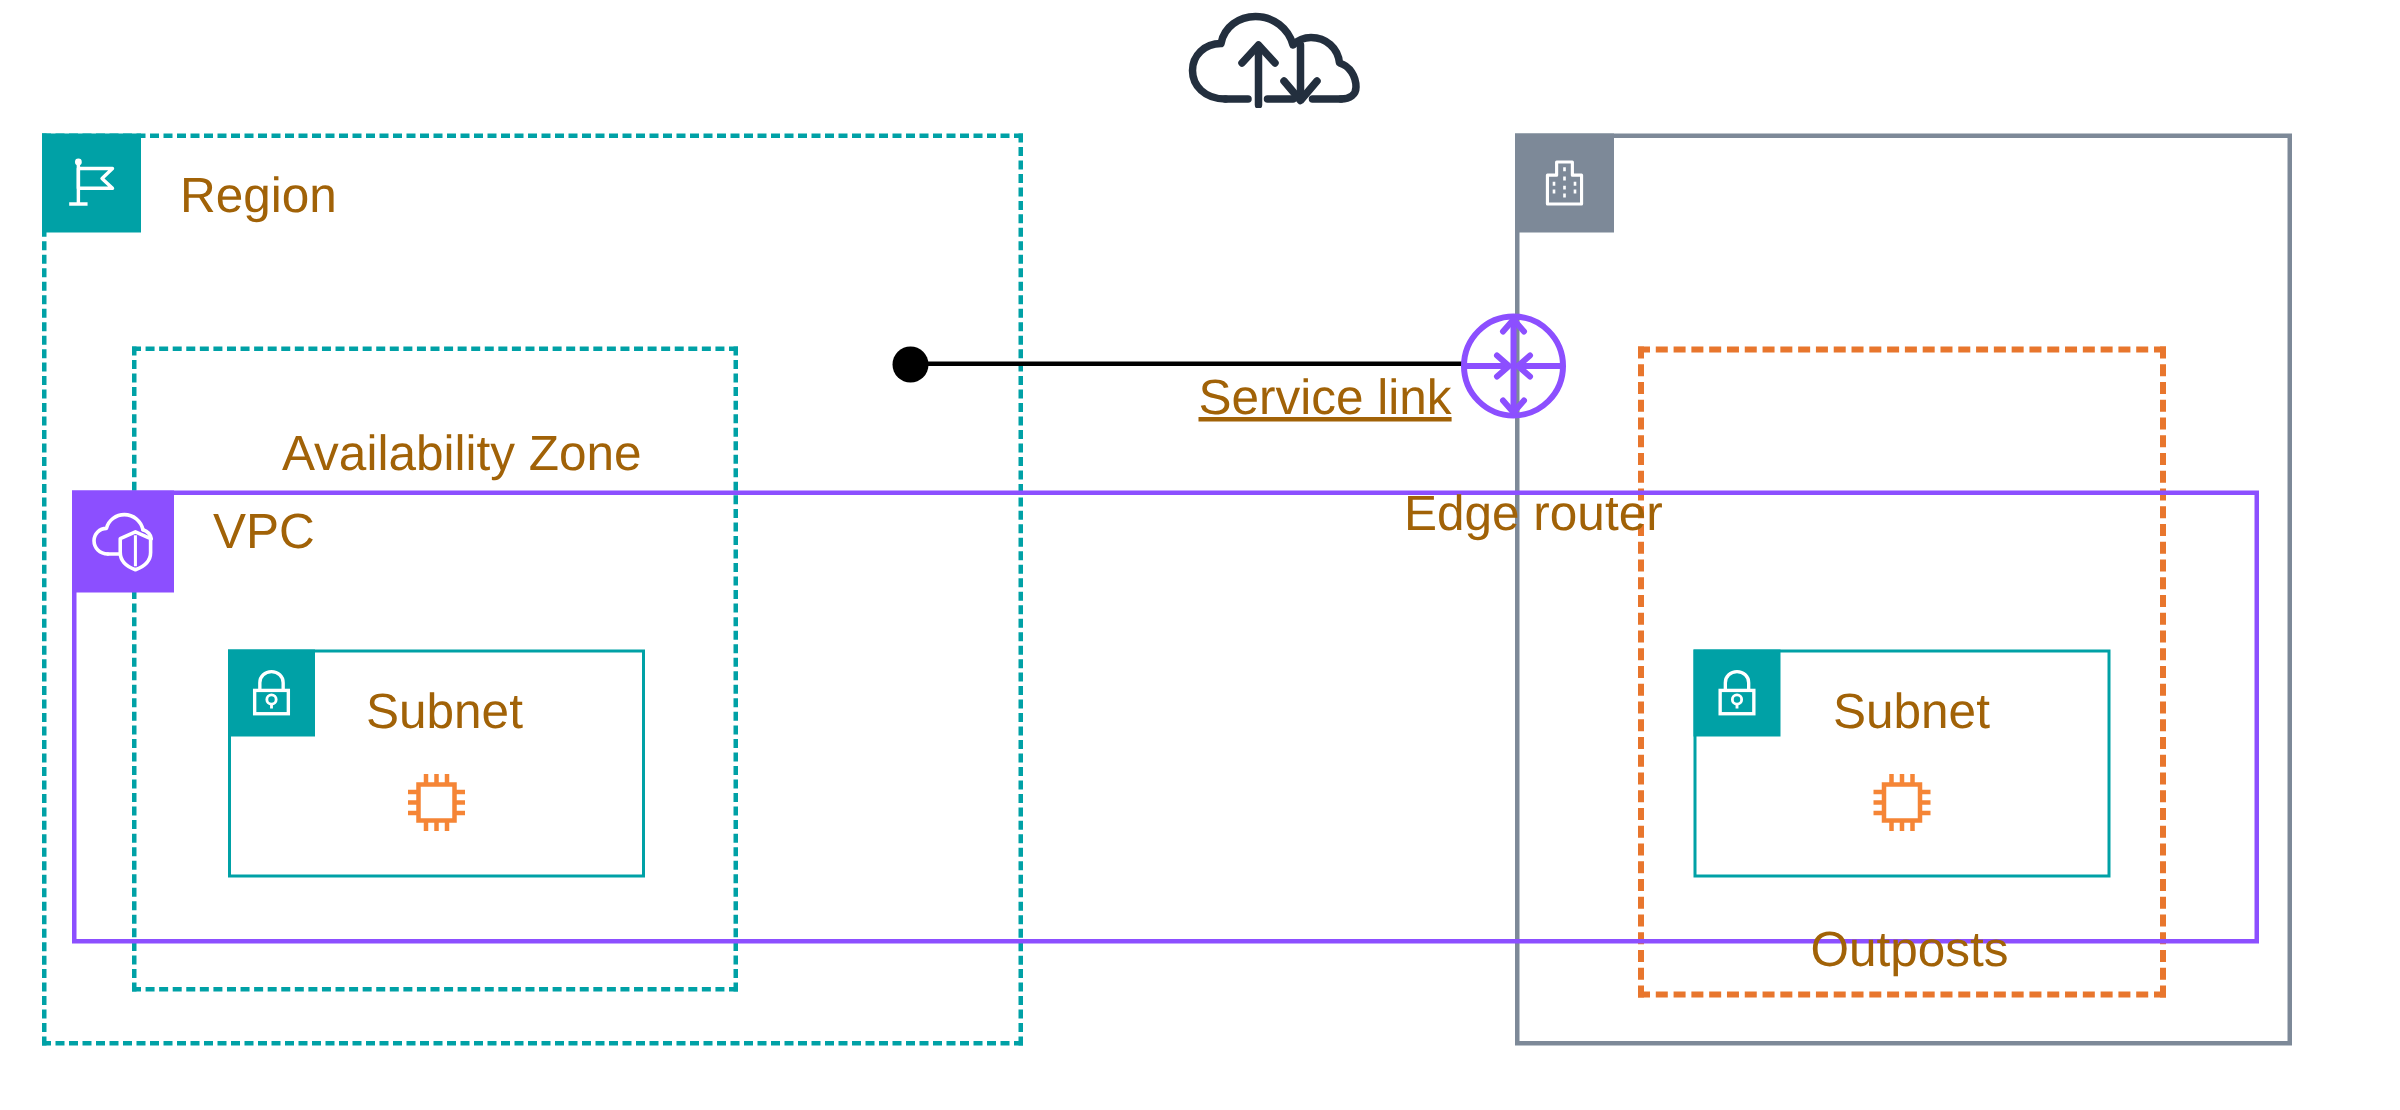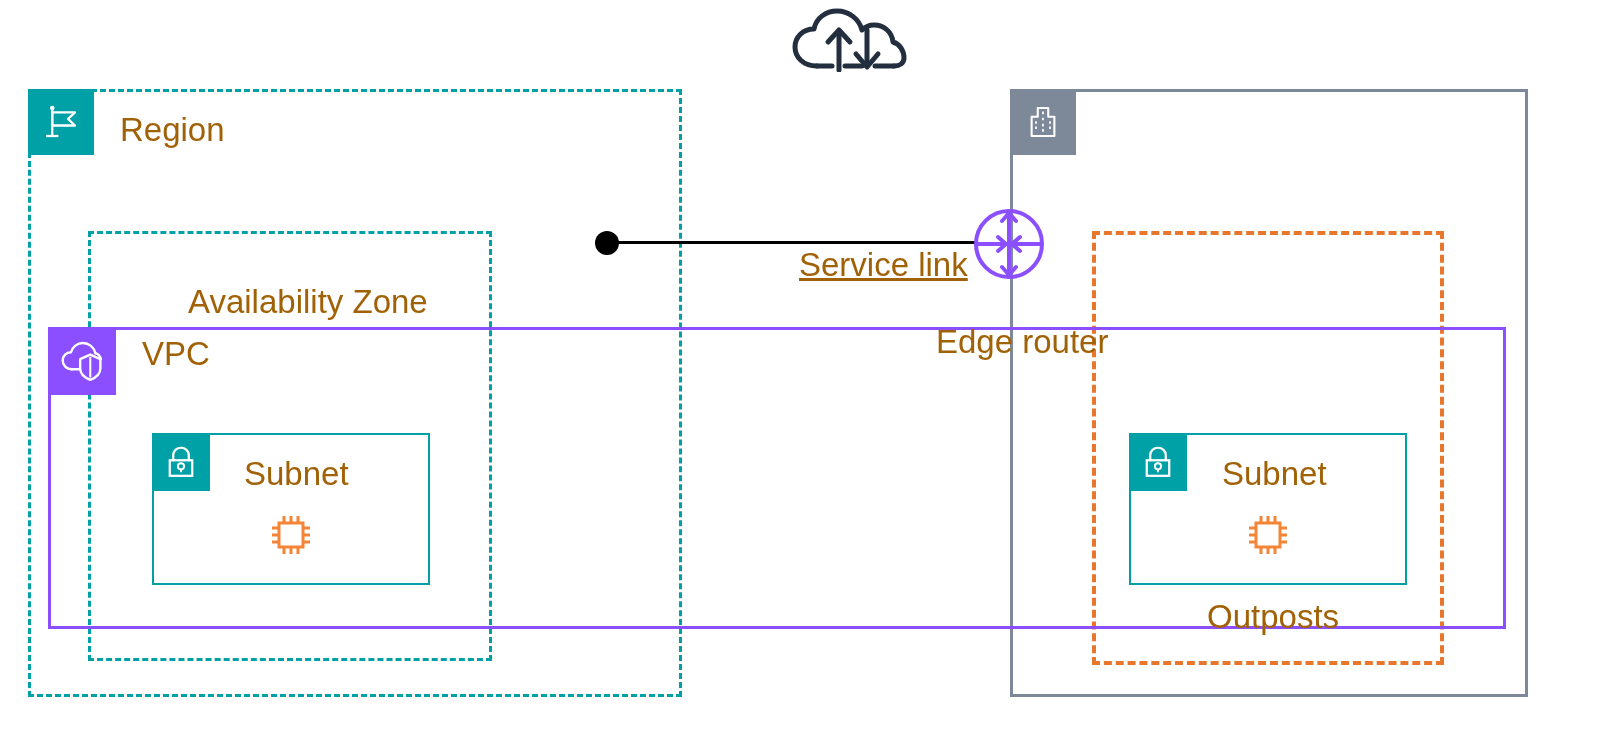--- a/index.html
+++ b/index.html
@@ -97,21 +97,21 @@
     font-size: 33px;
     line-height: 1;
     white-space: nowrap;
   }
   .label-region   { left: 120px;  top: 113px; }
   .label-az       { left: 188px;  top: 253px; margin-top: 32px; }
   .label-vpc      { left: 142px;  top: 337px; }
   .label-subnet-l { left: 244px;  top: 457px; }
   .label-subnet-r { left: 1222px; top: 457px; }
   .label-onprem   { left: 1104px; top: 113px; }
-  .label-outposts { left: 1207px; top: 600px; text-align: center; }
+  .label-outposts { left: 1207px; top: 616px; text-align: center; }
   .label-service  { left: 799px;  top: 248px; text-decoration: underline; }
   .label-edge     { left: 936px;  top: 281px; margin-top: 44px; }
 
   
   .service-line {
     position: absolute;
     left: 610px;
     top: 241px;
     width: 368px;
     height: 3px;

